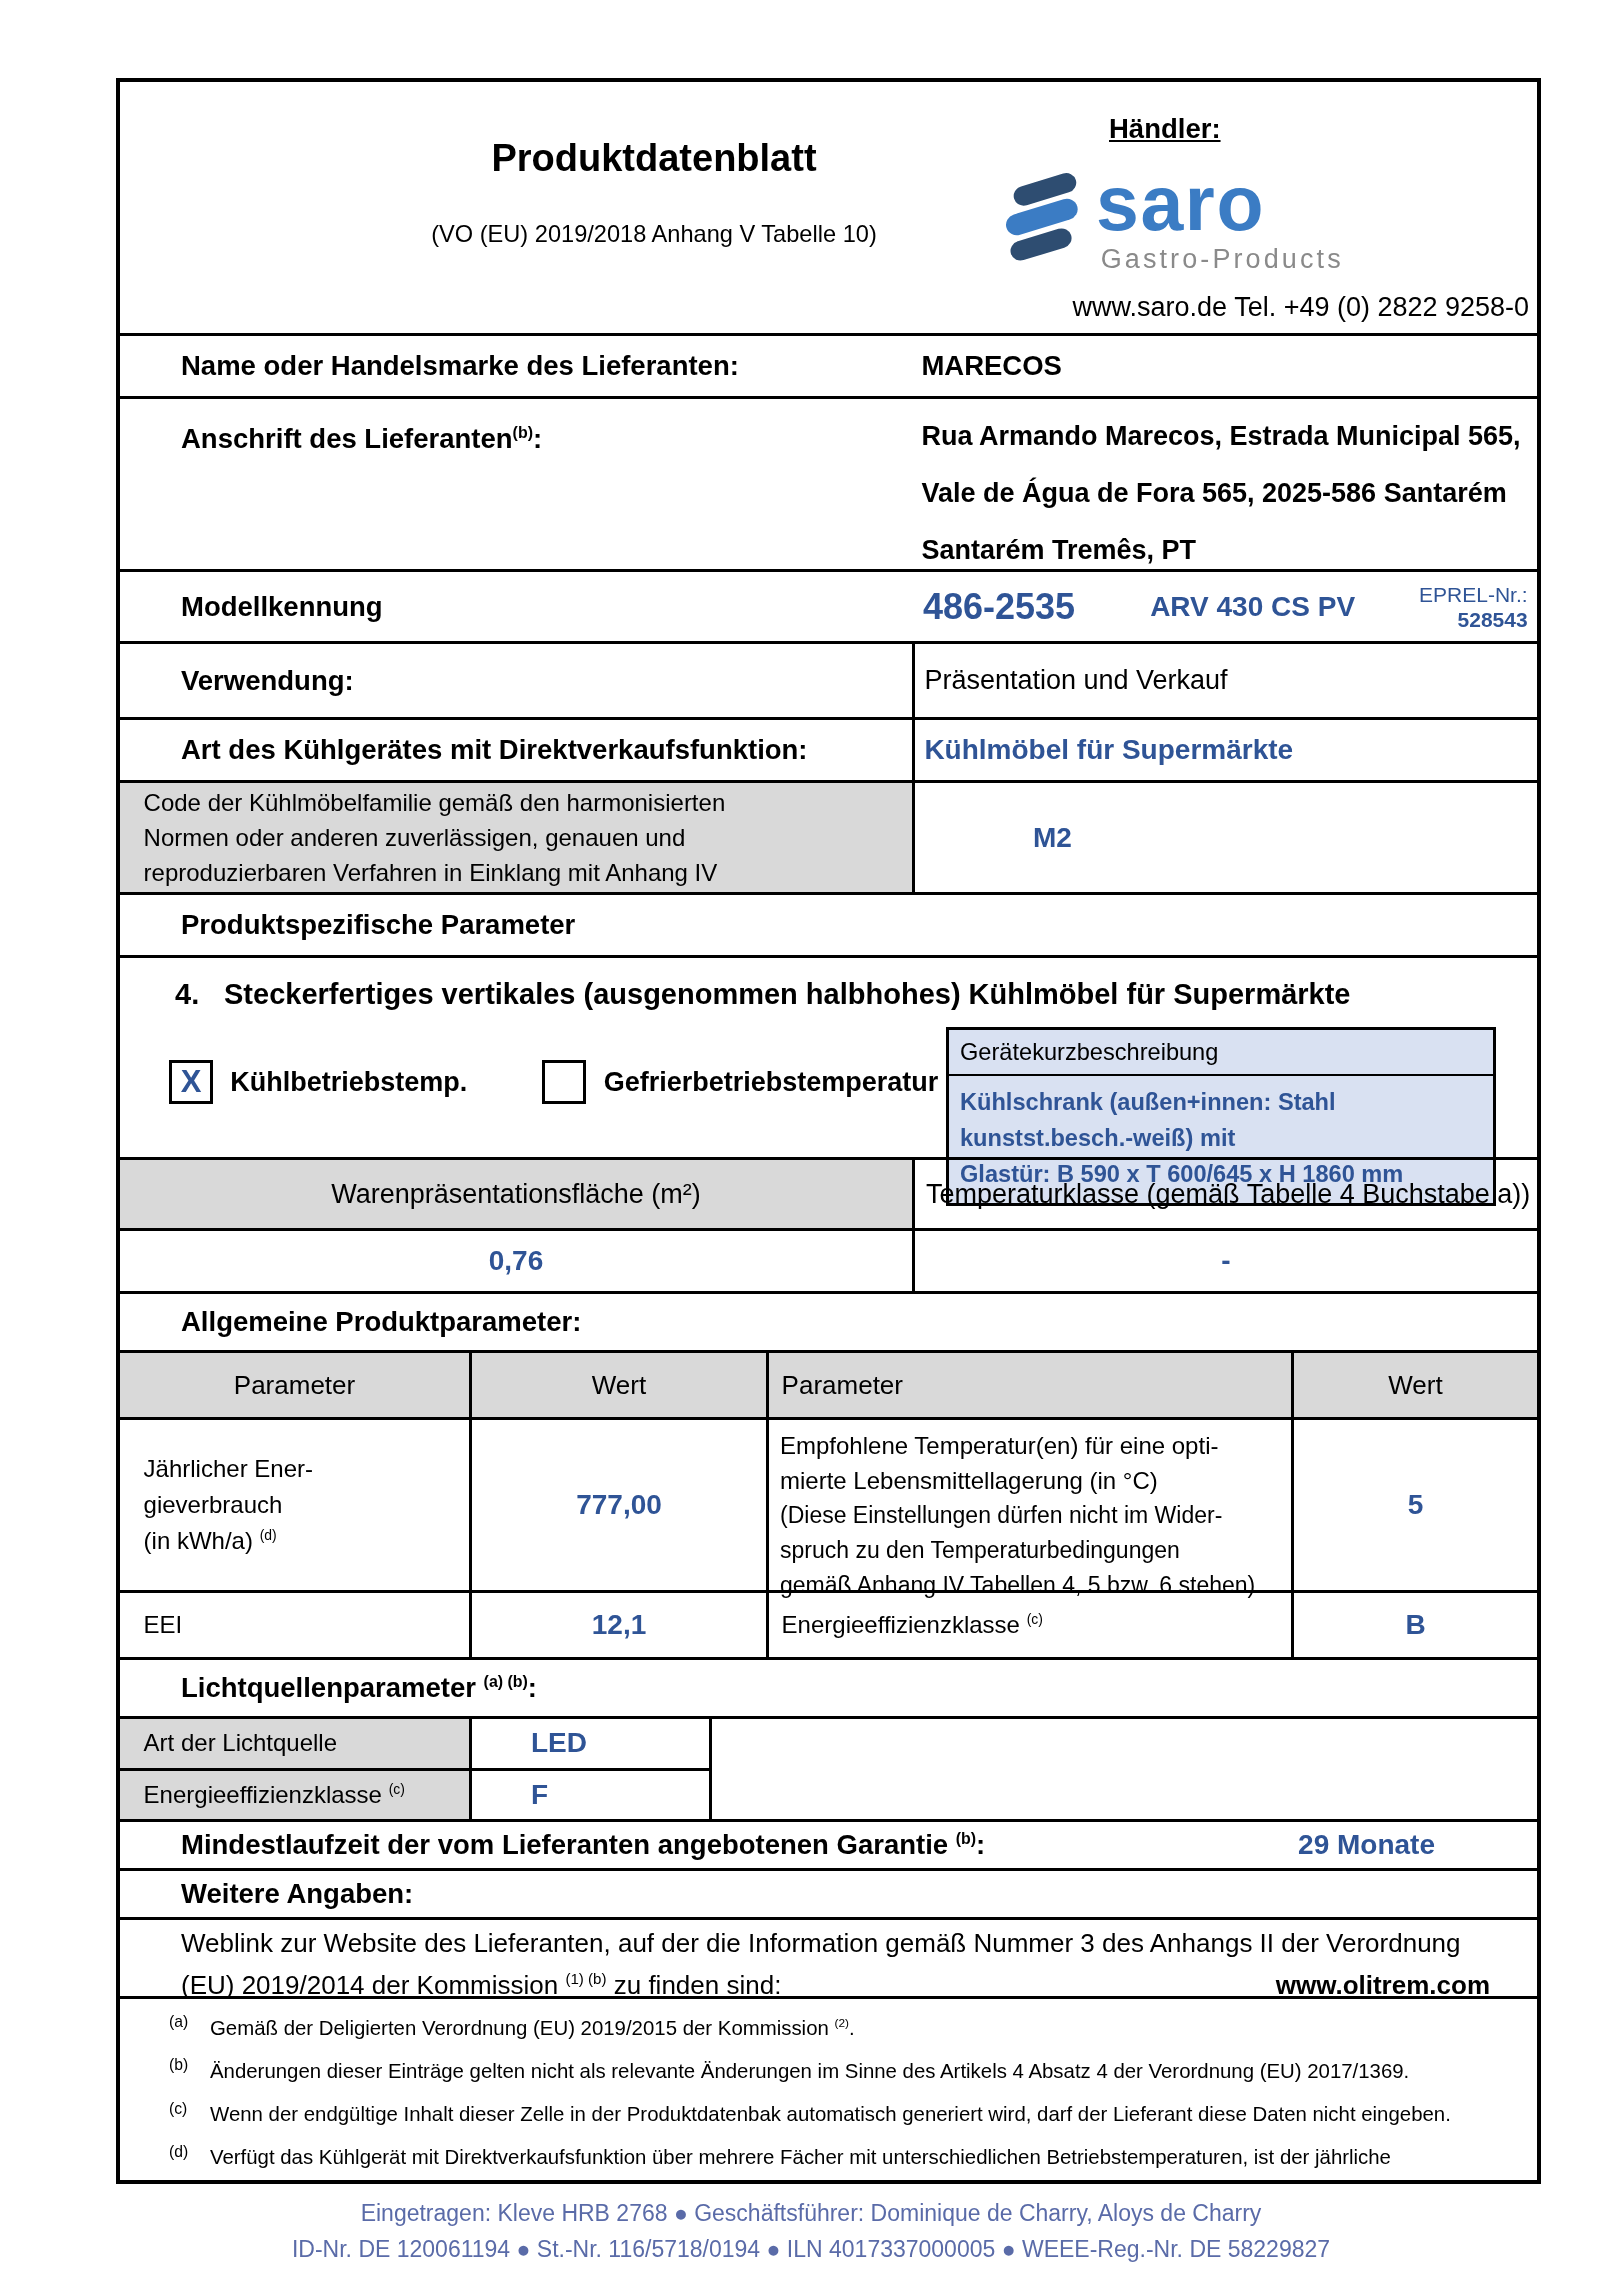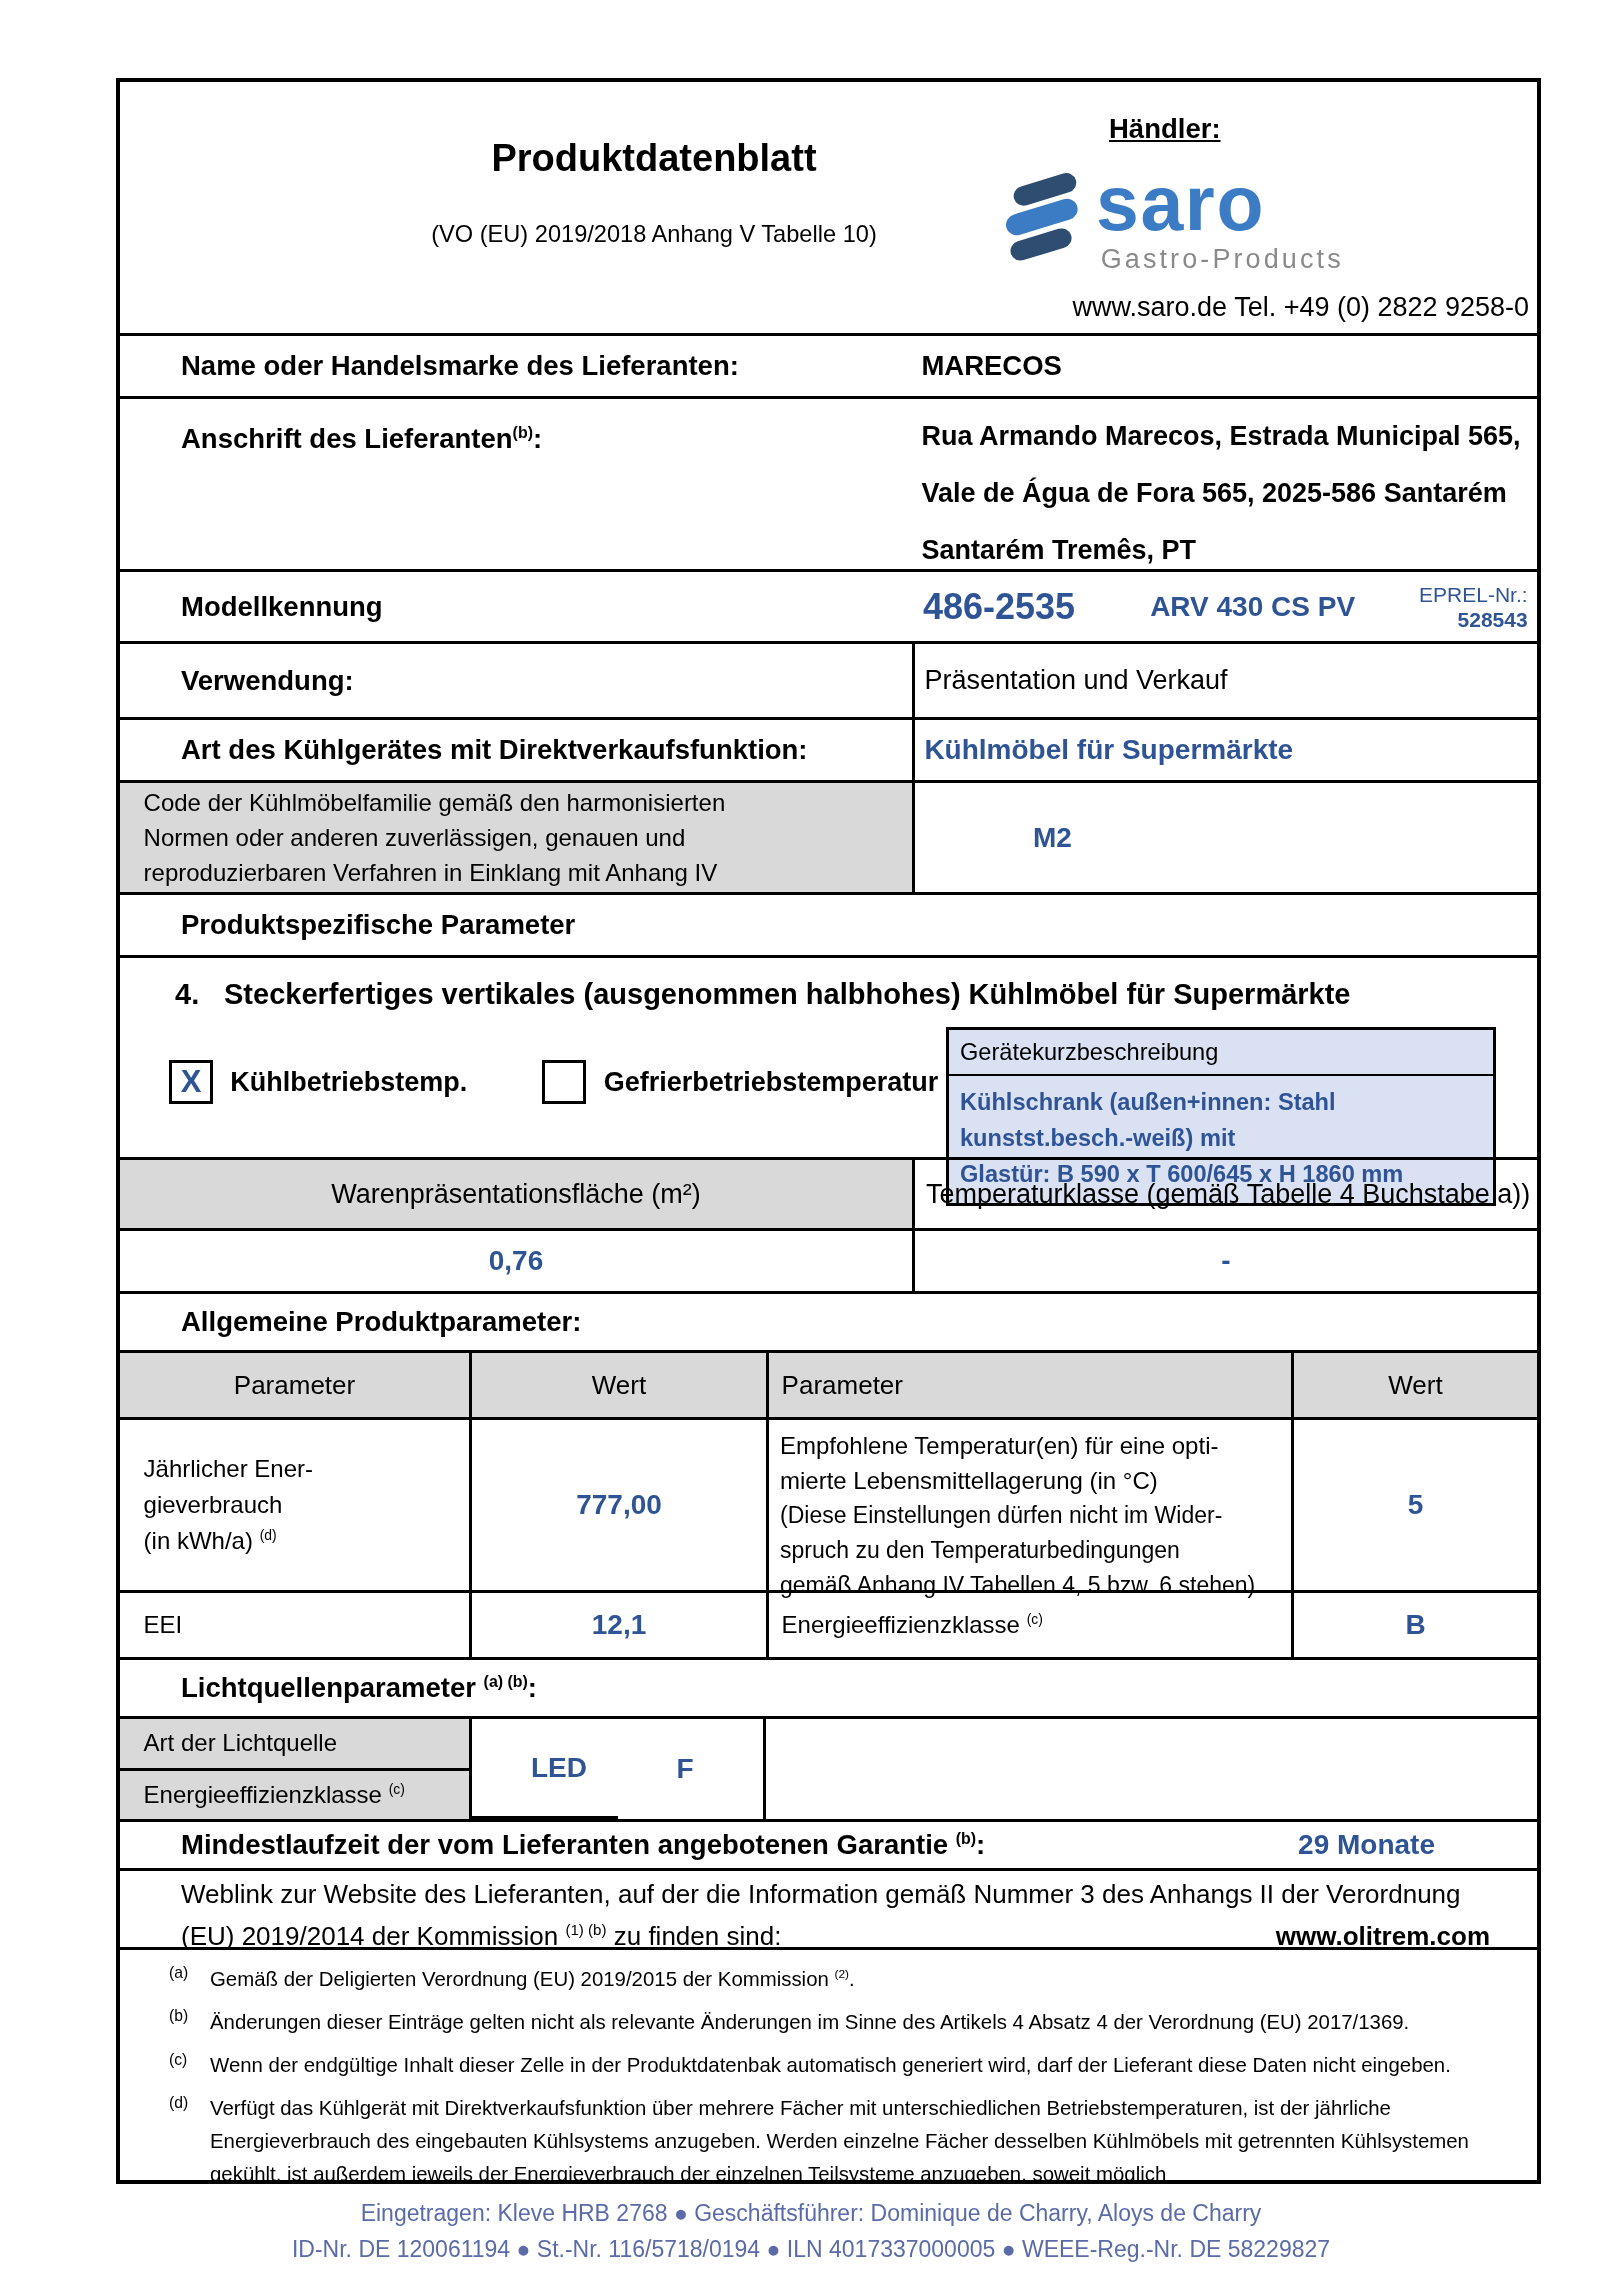--- a/index.html
+++ b/index.html
@@ -86,21 +86,21 @@
   .pt-val { display:flex; align-items:center; justify-content:center; color:#2F5496; font-weight:bold; font-size:28px; }
   .pt-desc { padding:7.9px 0 0 11px; font-size:24px; line-height:35px; }
   .pt-desc .note { font-size:23px; }
   .r-ptrow2 { height:67px; }
   .pt-plain { display:flex; align-items:center; padding-left:12.6px; font-size:24px; }
 
   
   .r-light { height:59px; }
   .r-lt { height:103px; align-items:stretch; }
   .lt-cA { width:349px; display:flex; flex-direction:column; }
-  .lt-cB { width:294px; display:flex; border-left:3.1px solid #000; }
+  .lt-cB { width:240px; display:flex; flex-direction:column; border-left:3.1px solid #000; }
   .lt-cC { flex:1; border-left:3.1px solid #000; }
   .lt-cell { flex:1; display:flex; align-items:center; }
   .lt-lbl { background:#D9D9D9; padding-left:23.6px; font-size:24px; }
   .lt-val { padding-left:59px; color:#2F5496; font-weight:bold; font-size:28px; }
   .lt-bb { border-bottom:3.1px solid #000; }
   .r-warranty { height:49px; }
   .warr-val { margin-left:auto; margin-right:102px; color:#2F5496; font-weight:bold; font-size:28px; }
   .r-more { height:49px; }
 
   
@@ -304,20 +304,23 @@
         <div class="lt-cell lt-val">F</div>
       </div>
       <div class="lt-cC"></div>
     </div>
 
     <div class="row r-warranty pad">
       <span class="lbl"><span>Mindestlaufzeit der vom Lieferanten angebotenen Garantie</span> <sup class="fn">(b)</sup><span>:</span></span>
       <span class="warr-val">29 Monate</span>
     </div>
 
+    <div class="row r-more pad">
+      <span class="lbl">Weitere Angaben:</span>
+    </div>
 
     <div class="row r-web">
       <div class="web-l1">Weblink zur Website des Lieferanten, auf der die Information gemäß Nummer 3 des Anhangs II der Verordnung</div>
       <div class="web-l2">
         <span><span>(EU) 2019/2014 der Kommission</span> <sup class="fn">(1) (b)</sup><span> zu finden sind:</span></span>
         <span class="web-url">www.olitrem.com</span>
       </div>
     </div>
 
     <div class="row r-fn">

